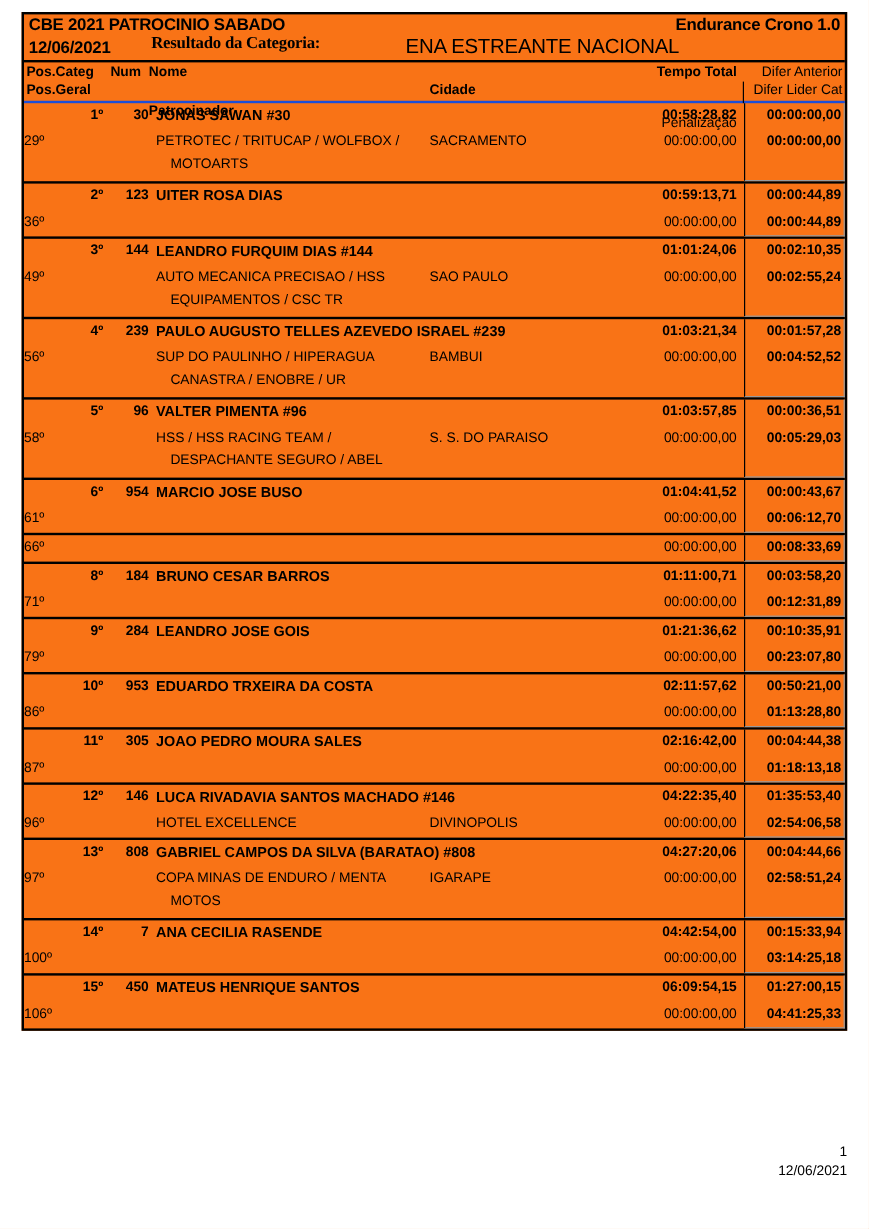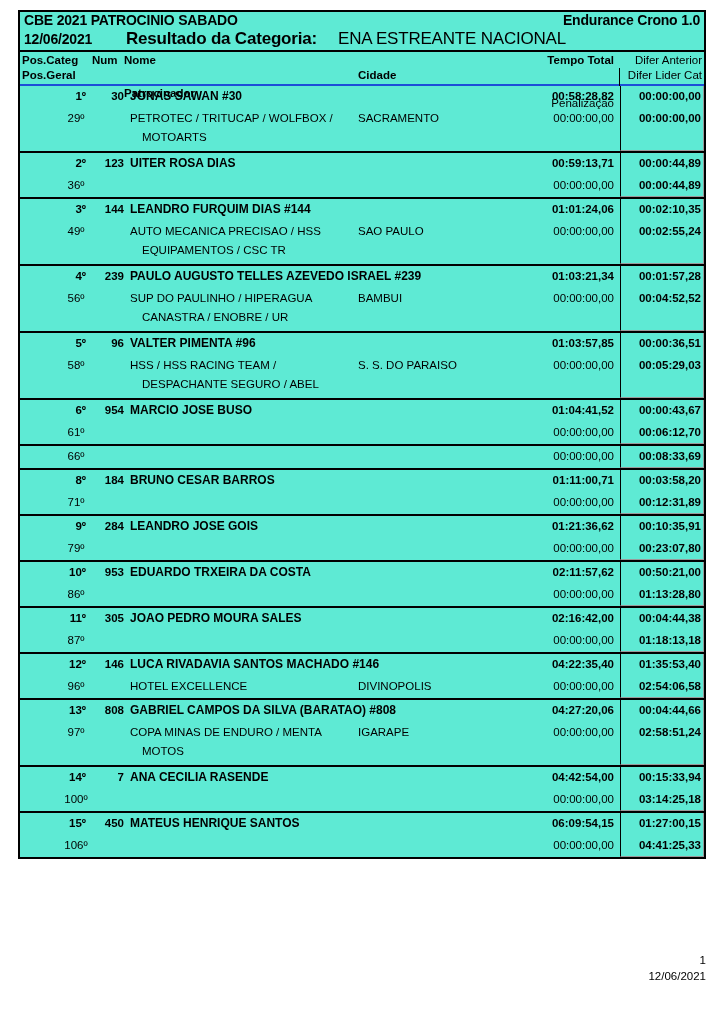--- a/index.html
+++ b/index.html
@@ -25,21 +25,21 @@
   }
 
   
   .results-frame {
     position: absolute;
     left: 18px;
     top: 10px;
     width: 688px;
     border: 2px solid #000;
     box-sizing: border-box;
-    background: #5eead4;
+    background: #f97316;
   }
 
   
   .doc-header {
     position: relative;
     height: 40px;
     border-bottom: 2px solid #000;
     box-sizing: border-box;
   }
   .hdr-line1 {
@@ -62,24 +62,25 @@
     position: absolute;
     left: 4px; top: 19px;
     font-size: 14px;
     font-weight: bold;
     letter-spacing: -0.2px;
     white-space: nowrap;
   }
   .hdr-title {
     position: absolute;
     left: 106px; top: 17px;
-    font-size: 17px;
+    font-size: 14px;
     font-weight: bold;
     letter-spacing: -0.2px;
     white-space: nowrap;
+    font-family: Liberation Serif, serif;
   }
   .hdr-cat {
     position: absolute;
     left: 318px; top: 17px;
     font-size: 17px;
     font-weight: normal;
     letter-spacing: -0.2px;
     white-space: nowrap;
   }
 
@@ -138,24 +139,23 @@
   }
 
   .c-poscateg {
     left: 0px; width: 66px;
     text-align: right;
     font-weight: bold;
     top: 4px;
   }
   .c-posgeral {
     left: 0px; width: 60px;
-    text-align: center;
+    text-align: left;
     font-weight: normal;
     top: 4px;
-    padding-left: 26px;
   }
   .c-num {
     left: 62px; width: 42px;
     text-align: right;
     font-weight: bold;
     top: 4px;
   }
   .c-nome {
     left: 110px;
     top: 3px;

